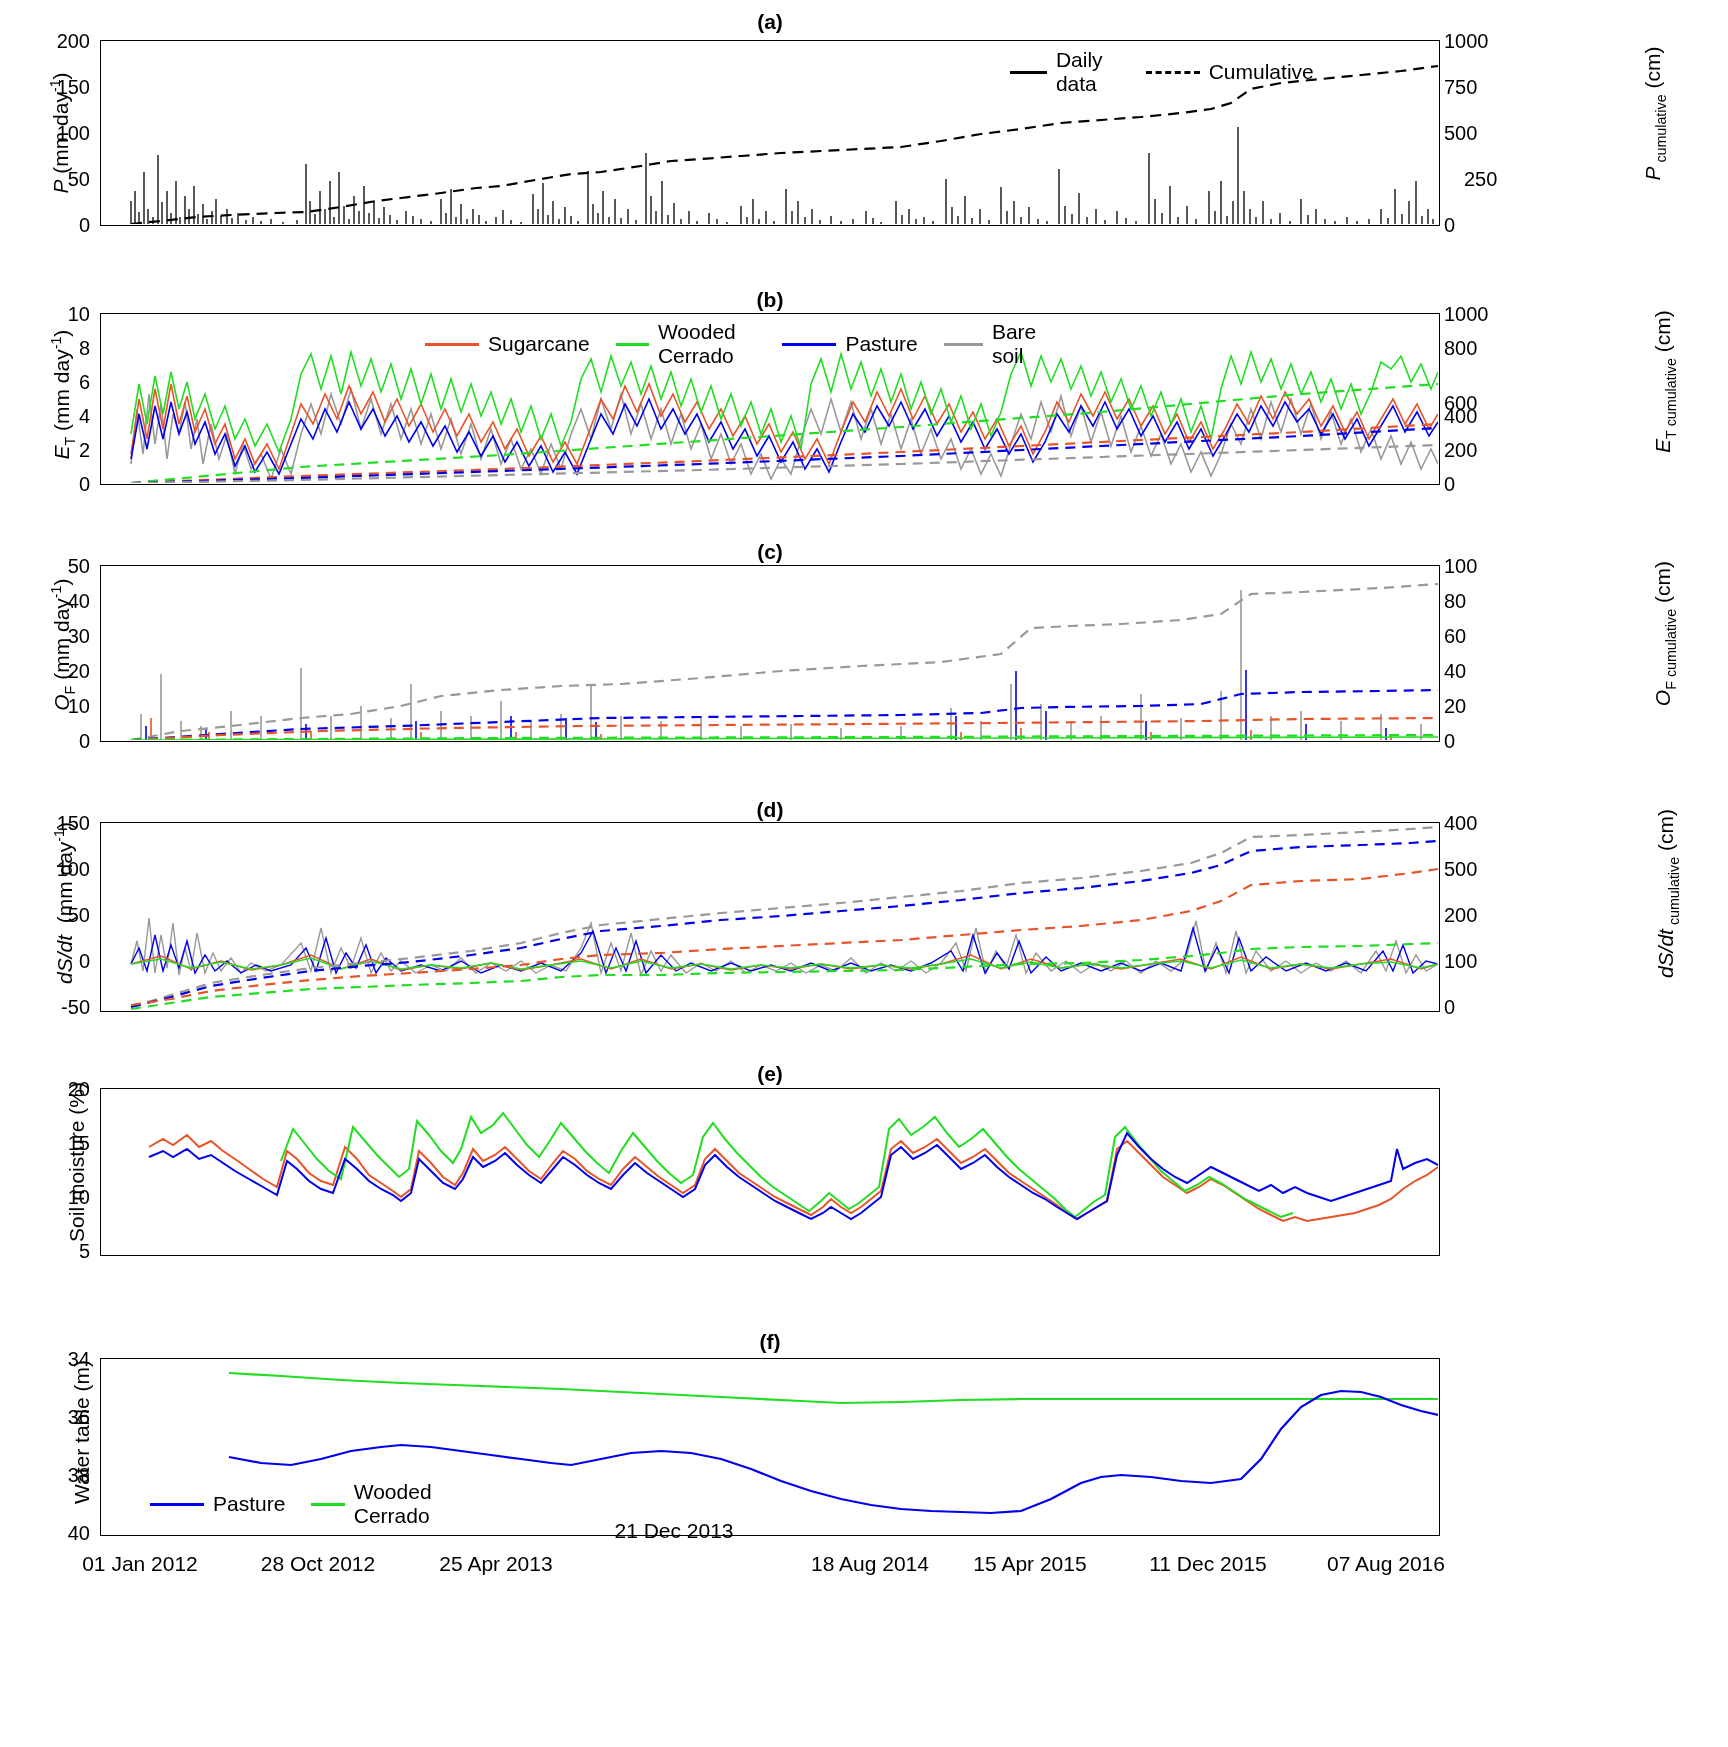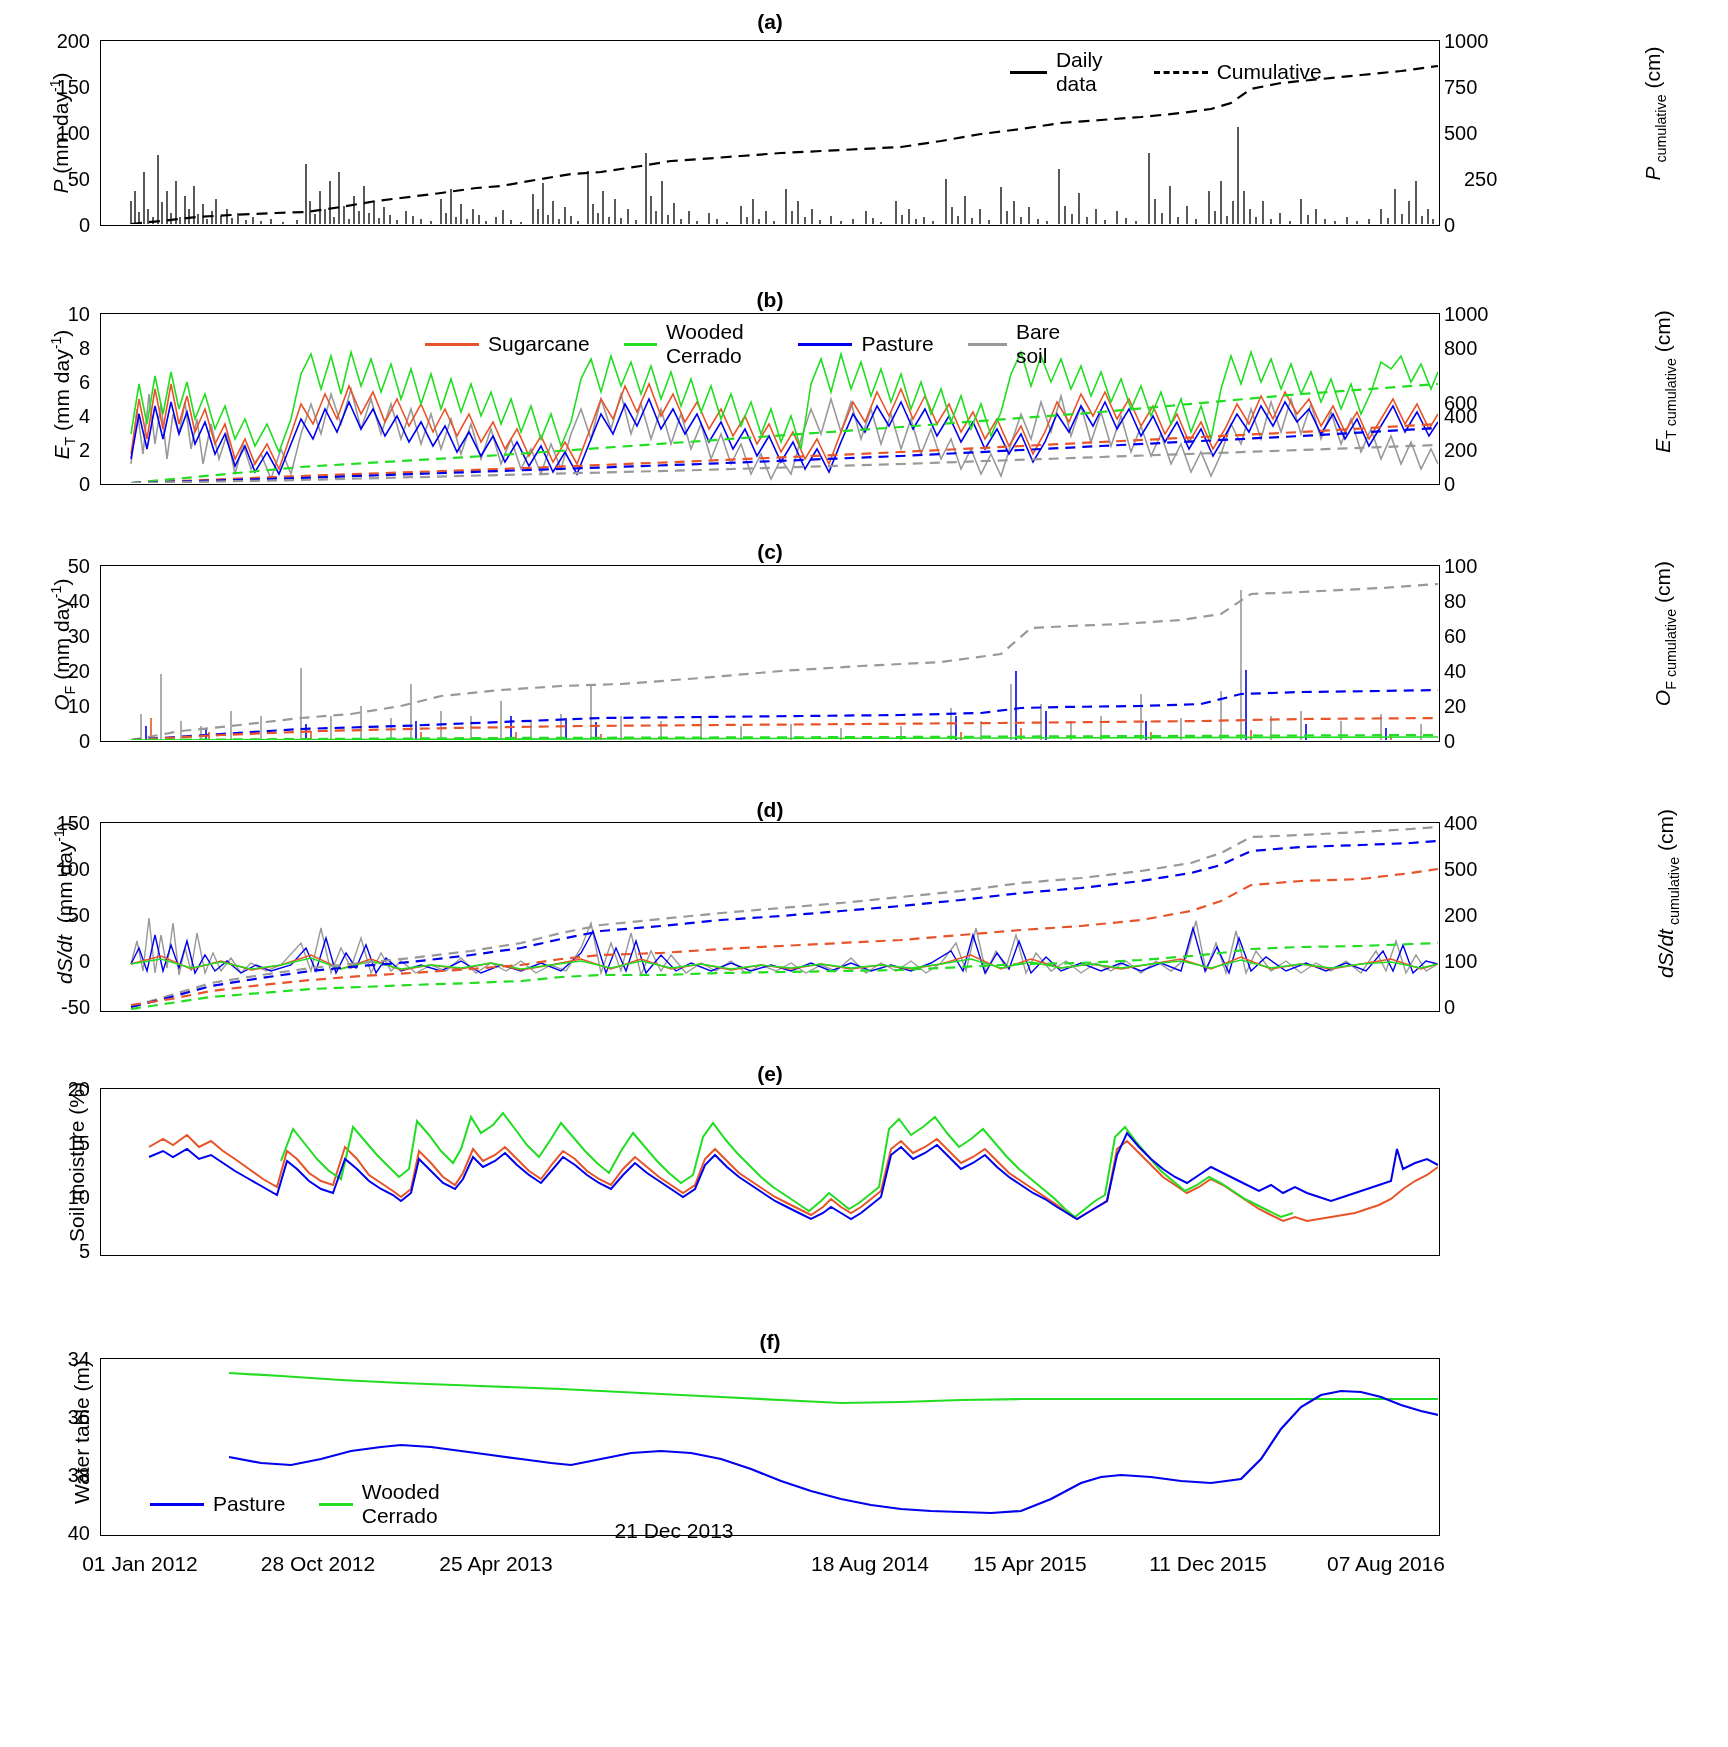--- a/index.html
+++ b/index.html
@@ -9,21 +9,21 @@
   .plotbox{position:absolute;border:1.5px solid #000;background:#fff;box-sizing:border-box;overflow:hidden;}
   .title{position:absolute;text-align:center;font-size:21px;font-weight:bold;}
   .ylab{position:absolute;font-size:21px;transform-origin:50% 50%;white-space:nowrap;text-align:center;}
   .ylab.left{transform:rotate(-90deg);}
   .ylab.right{transform:rotate(-90deg);}
   .tick{position:absolute;font-size:20px;}
   .tick.left{text-align:right;}
   .tick.right{text-align:left;}
   .xtick{position:absolute;font-size:21px;text-align:center;}
   svg{display:block;}
-  .legend{position:absolute;display:flex;align-items:center;gap:8px;font-size:21px;}
+  .legend{position:absolute;display:flex;align-items:center;font-size:21px;}
   .legline{display:inline-block;width:54px;height:0;border-top:3px solid #000;}
   .legline.dash{border-top:3px dashed #000;}
   .legitem{display:flex;align-items:center;gap:9px;margin-right:26px;}
   .leglabel{font-size:21px;}
   i{font-style:italic;}
   sub{font-size:0.68em;}
   sup{font-size:0.68em;}
 </style>
 </head>
 <body>

